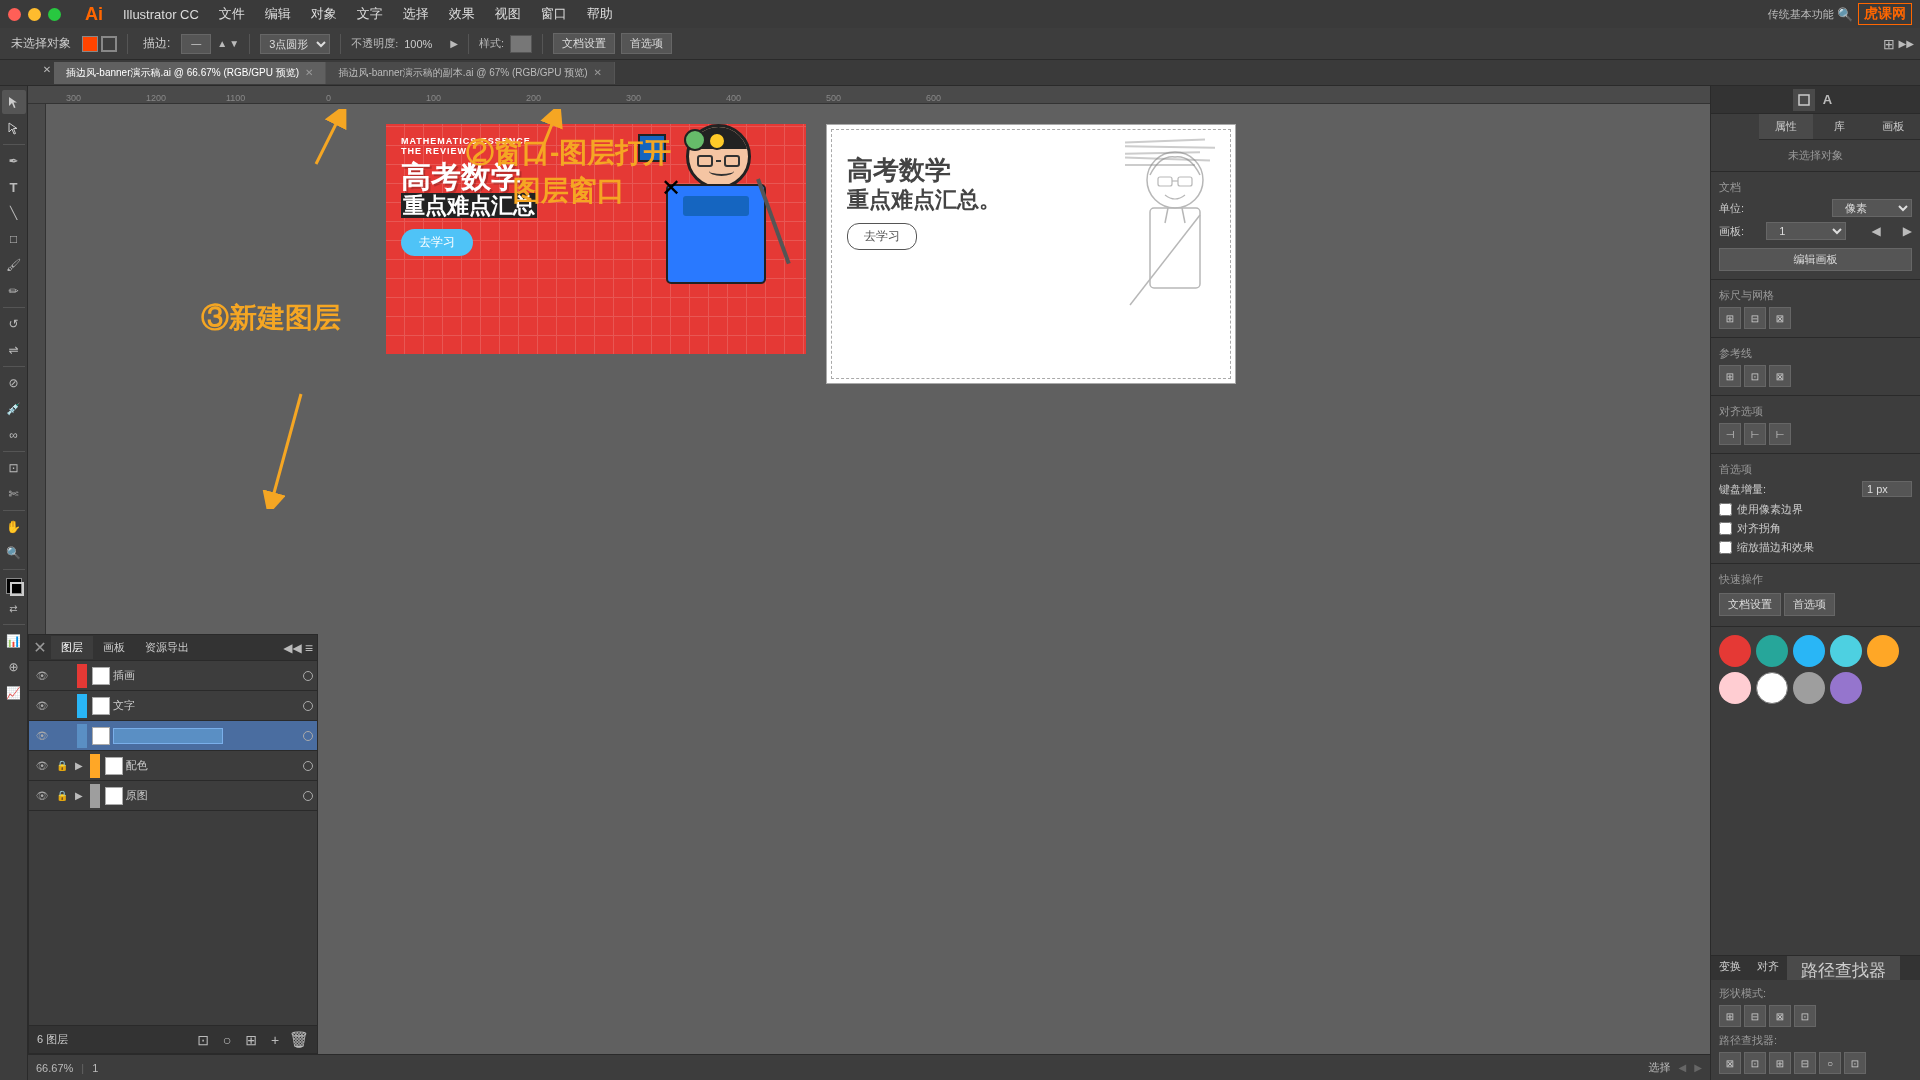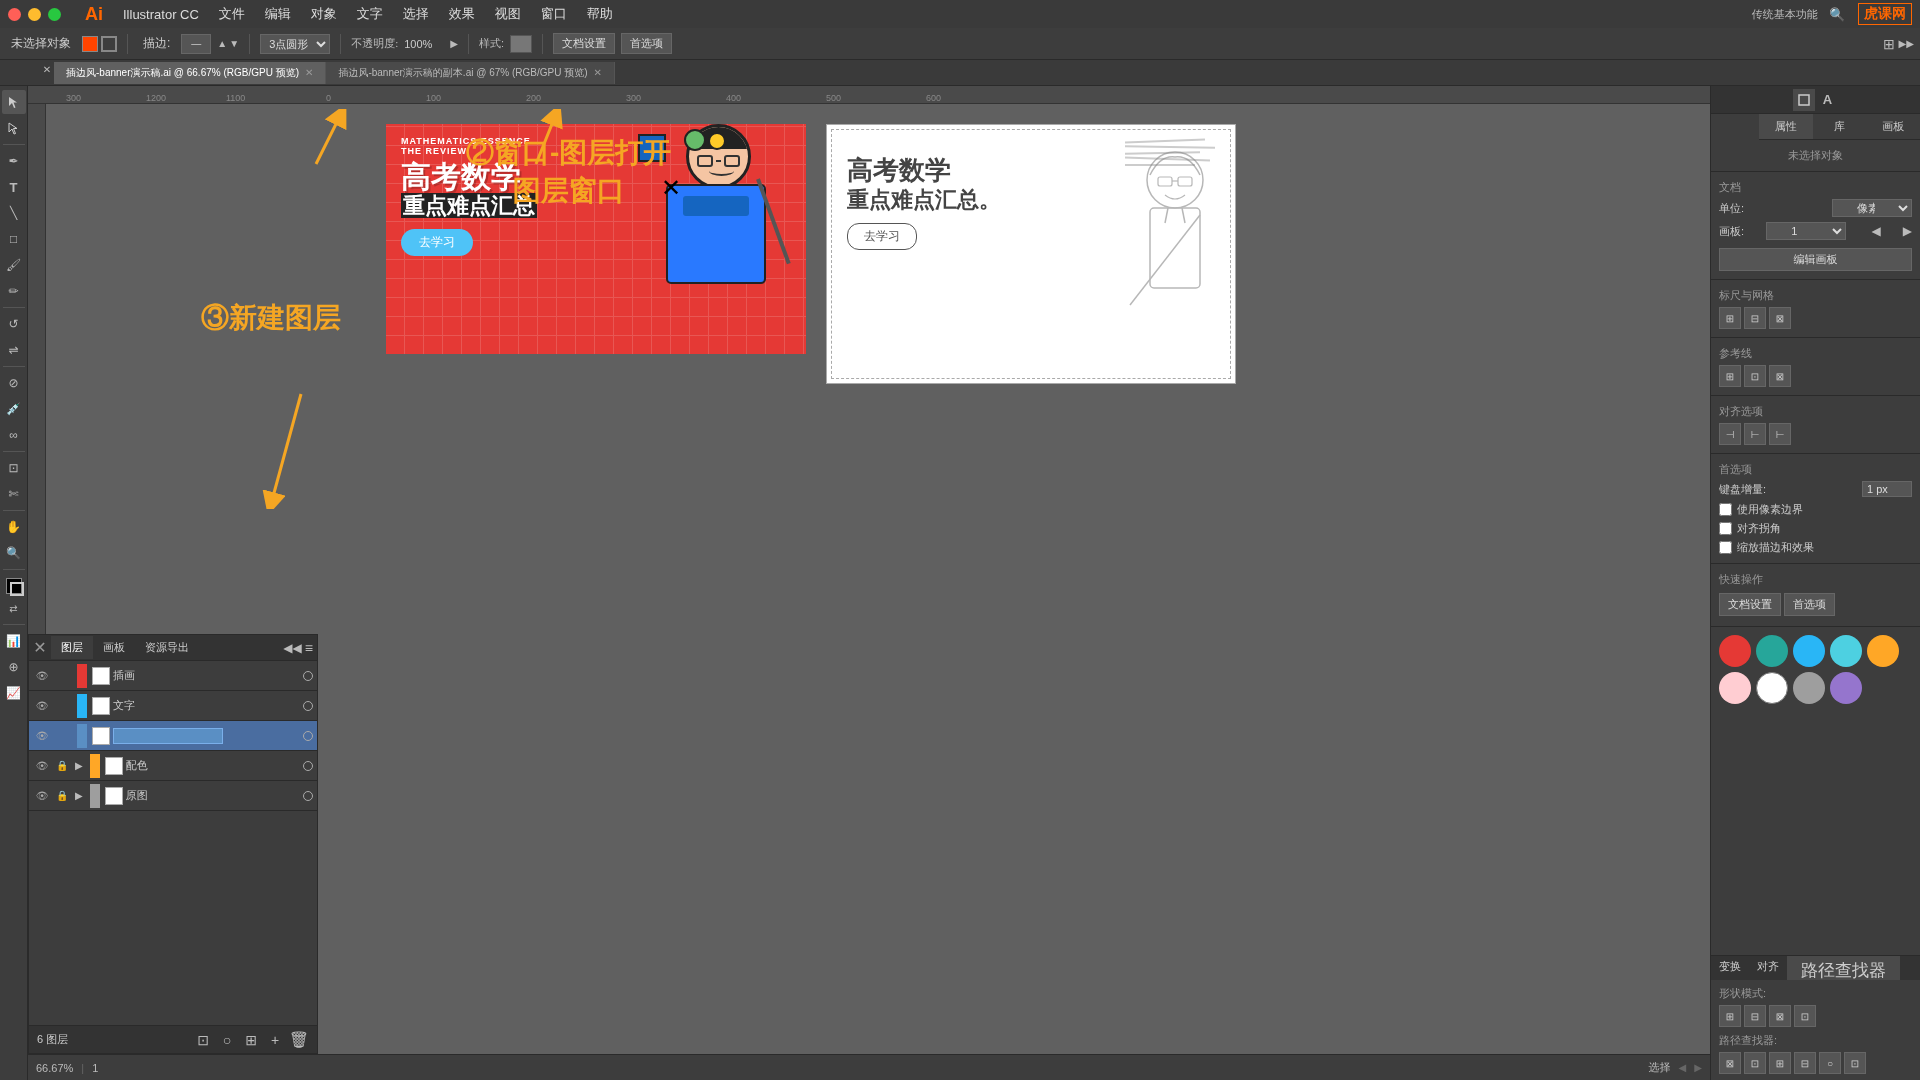--- a/index.html
+++ b/index.html
@@ -10,21 +10,21 @@
       width: 100%; height: 28px; background: #3a3a3a; display: flex; align-items: center;
       padding: 0 8px; gap: 4px; color: #ddd; font-size: 13px; position: relative; z-index: 100;
     }
     .mac-btn { width: 13px; height: 13px; border-radius: 50%; display: inline-block; margin-right: 2px; }
     .mac-red { background: #ff5f57; }
     .mac-yellow { background: #febc2e; }
     .mac-green { background: #28c840; }
     .mac-btns { display: flex; gap: 5px; margin-right: 10px; align-items: center; }
     .ai-logo { color: #ff6600; font-weight: bold; font-size: 18px; margin: 0 8px; }
     .menu-item { padding: 2px 8px; cursor: pointer; color: #ddd; font-size: 13px; }
-    .top-right { margin-left: auto; display: flex; align-items: center; gap: 12px; }
+    .top-right { margin-left: auto; display: flex; align-items: center; gap: 4px; }
     .tihu-logo { color: #ff6600; font-size: 14px; font-weight: bold; border: 1px solid #ff6600; padding: 1px 5px; }
 
     
     #toolbar {
       width: 100%; height: 32px; background: #3d3d3d; display: flex; align-items: center;
       padding: 0 6px; gap: 6px; border-bottom: 1px solid #2a2a2a; font-size: 12px; color: #ccc;
     }
     .toolbar-item { display: flex; align-items: center; gap: 3px; padding: 2px 5px; cursor: pointer; }
     .toolbar-separator { width: 1px; height: 20px; background: #555; margin: 0 4px; }
     .toolbar-select { background: #555; color: #ddd; border: 1px solid #666; padding: 1px 4px; font-size: 11px; height: 20px; }
@@ -73,21 +73,21 @@
     #right-panel {
       width: 210px; background: #3d3d3d; border-left: 1px solid #2a2a2a; display: flex; flex-direction: column;
       font-size: 11px; color: #ccc;
     }
     .panel-tabs { display: flex; height: 26px; border-bottom: 1px solid #2a2a2a; margin-left: 48px; }
     .panel-tab { flex: 1; display: flex; align-items: center; justify-content: center; cursor: pointer; font-size: 11px; }
     .panel-tab.active { background: #4a4a4a; }
     .panel-section { padding: 8px; border-bottom: 1px solid #2a2a2a; }
     .panel-label { color: #999; margin-bottom: 4px; font-size: 11px; }
     .panel-row { display: flex; align-items: center; justify-content: space-between; margin-bottom: 5px; }
-    .panel-select { background: #555; color: #ddd; border: 1px solid #666; padding: 1px 20px; font-size: 11px; width: 80px; }
+    .panel-select { background: #555; color: #ddd; border: 1px solid #666; padding: 1px 8px; font-size: 11px; width: 80px; }
     .panel-btn { background: #555; color: #ddd; border: 1px solid #666; padding: 3px 8px; font-size: 11px; cursor: pointer; width: 100%; text-align: center; margin-top: 3px; }
     .color-swatches { display: flex; flex-wrap: wrap; gap: 5px; padding: 8px; }
     .color-swatch { width: 32px; height: 32px; border-radius: 50%; cursor: pointer; }
 
     
     #layers-panel {
       position: absolute; left: 28px; bottom: 26px; width: 290px; height: 420px;
       background: #3d3d3d; border: 1px solid #2a2a2a; display: flex; flex-direction: column;
     }
     .layers-tabs { display: flex; height: 26px; background: #333; align-items: center; border-bottom: 1px solid #2a2a2a; }

